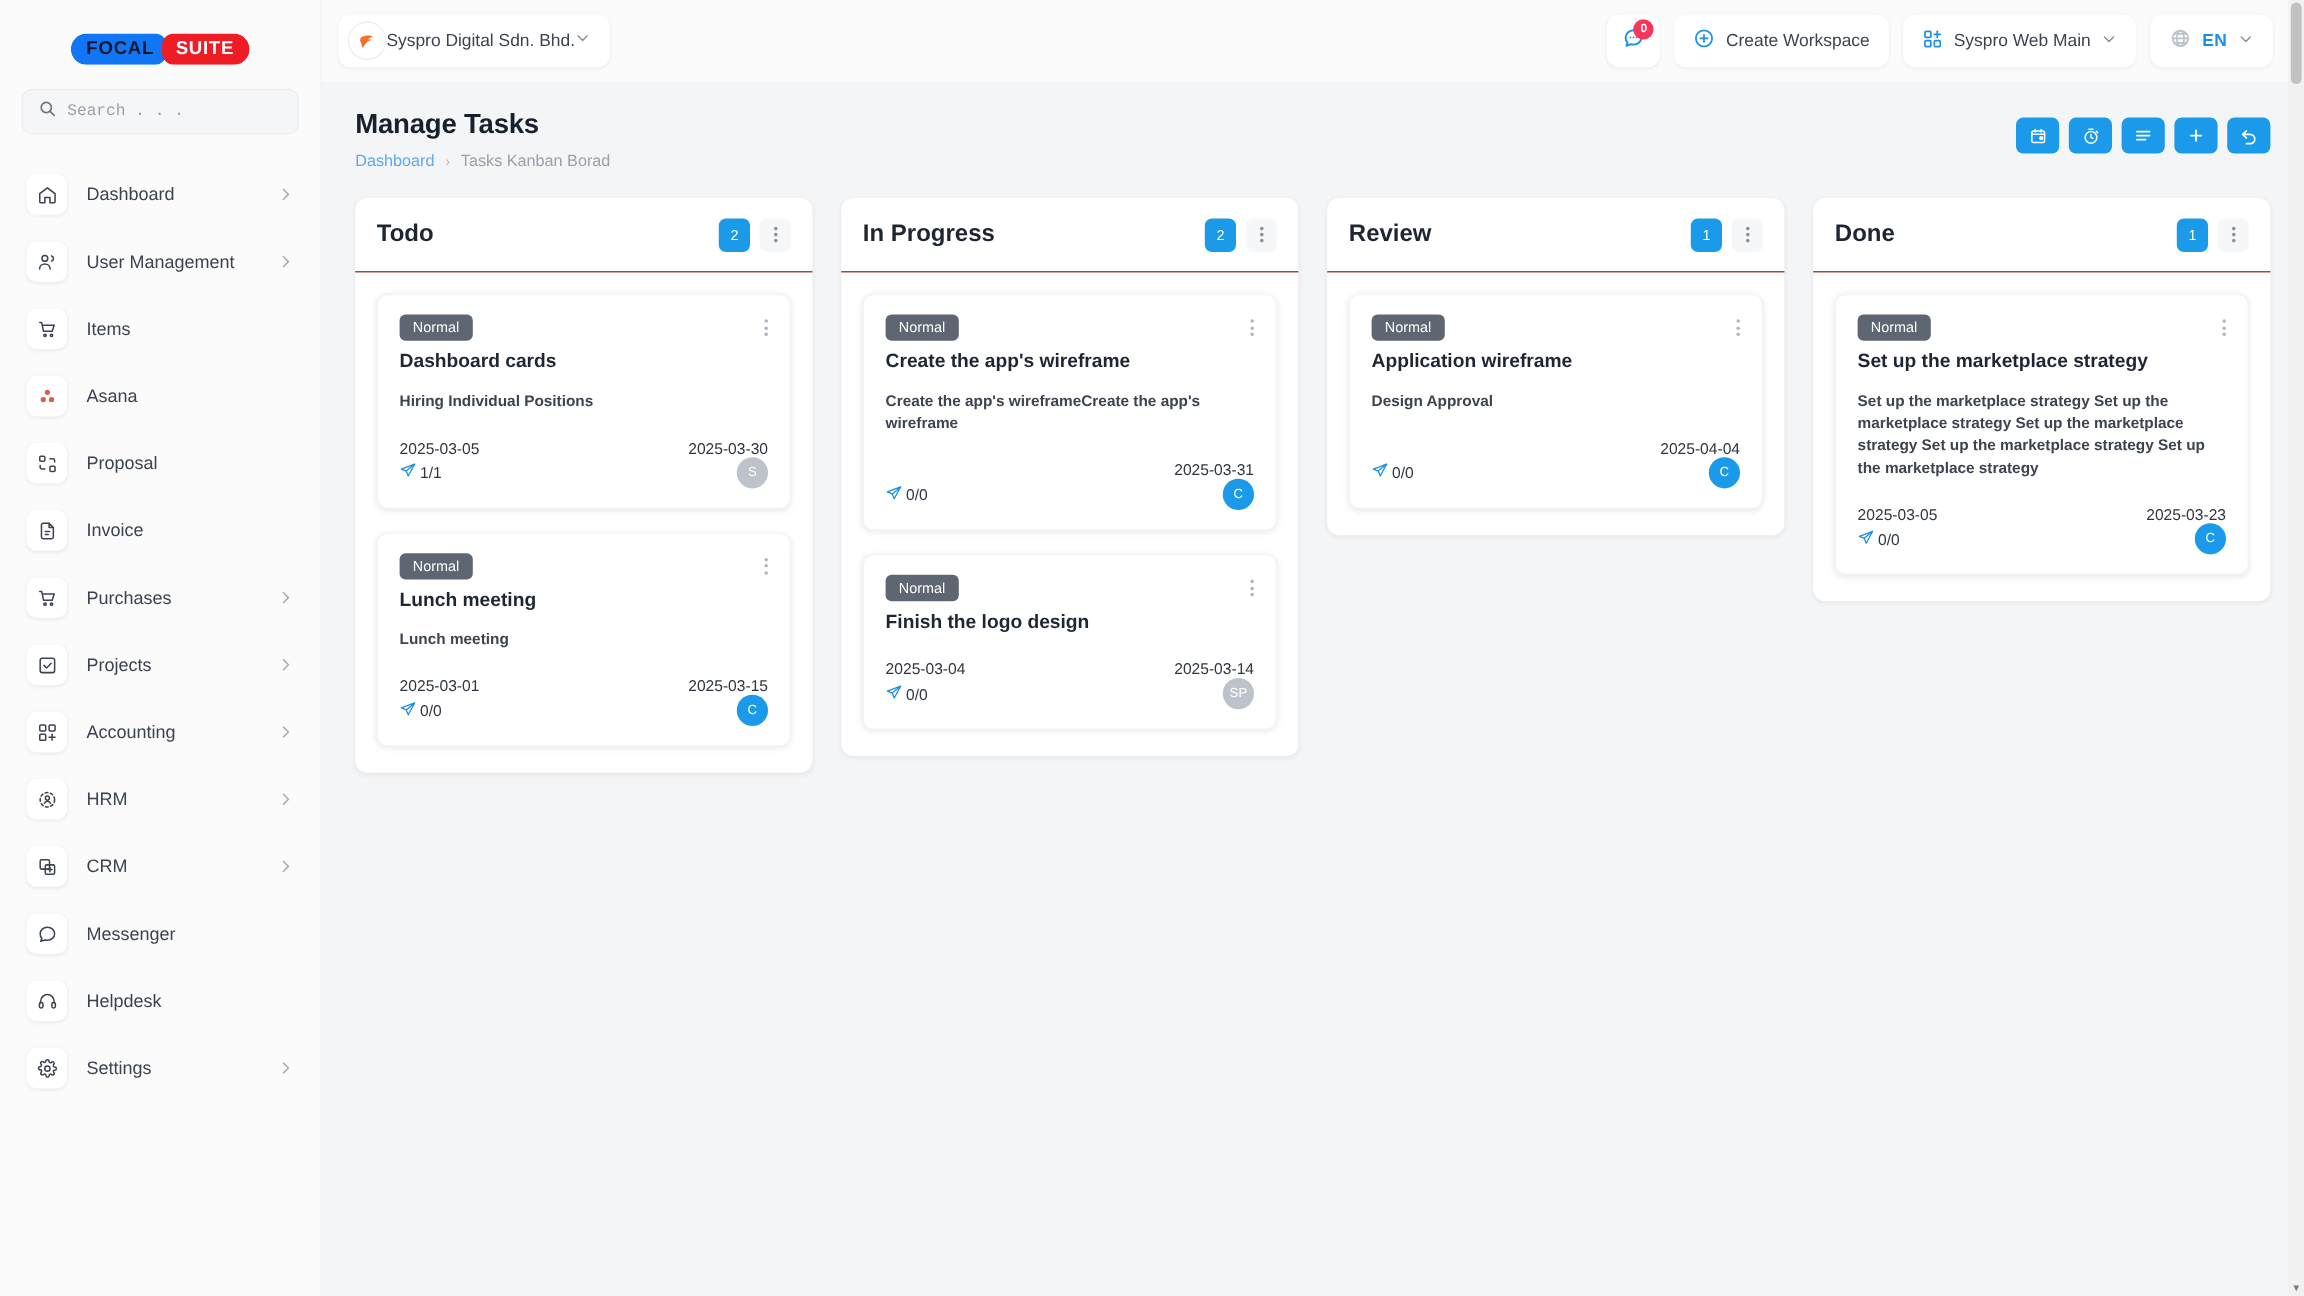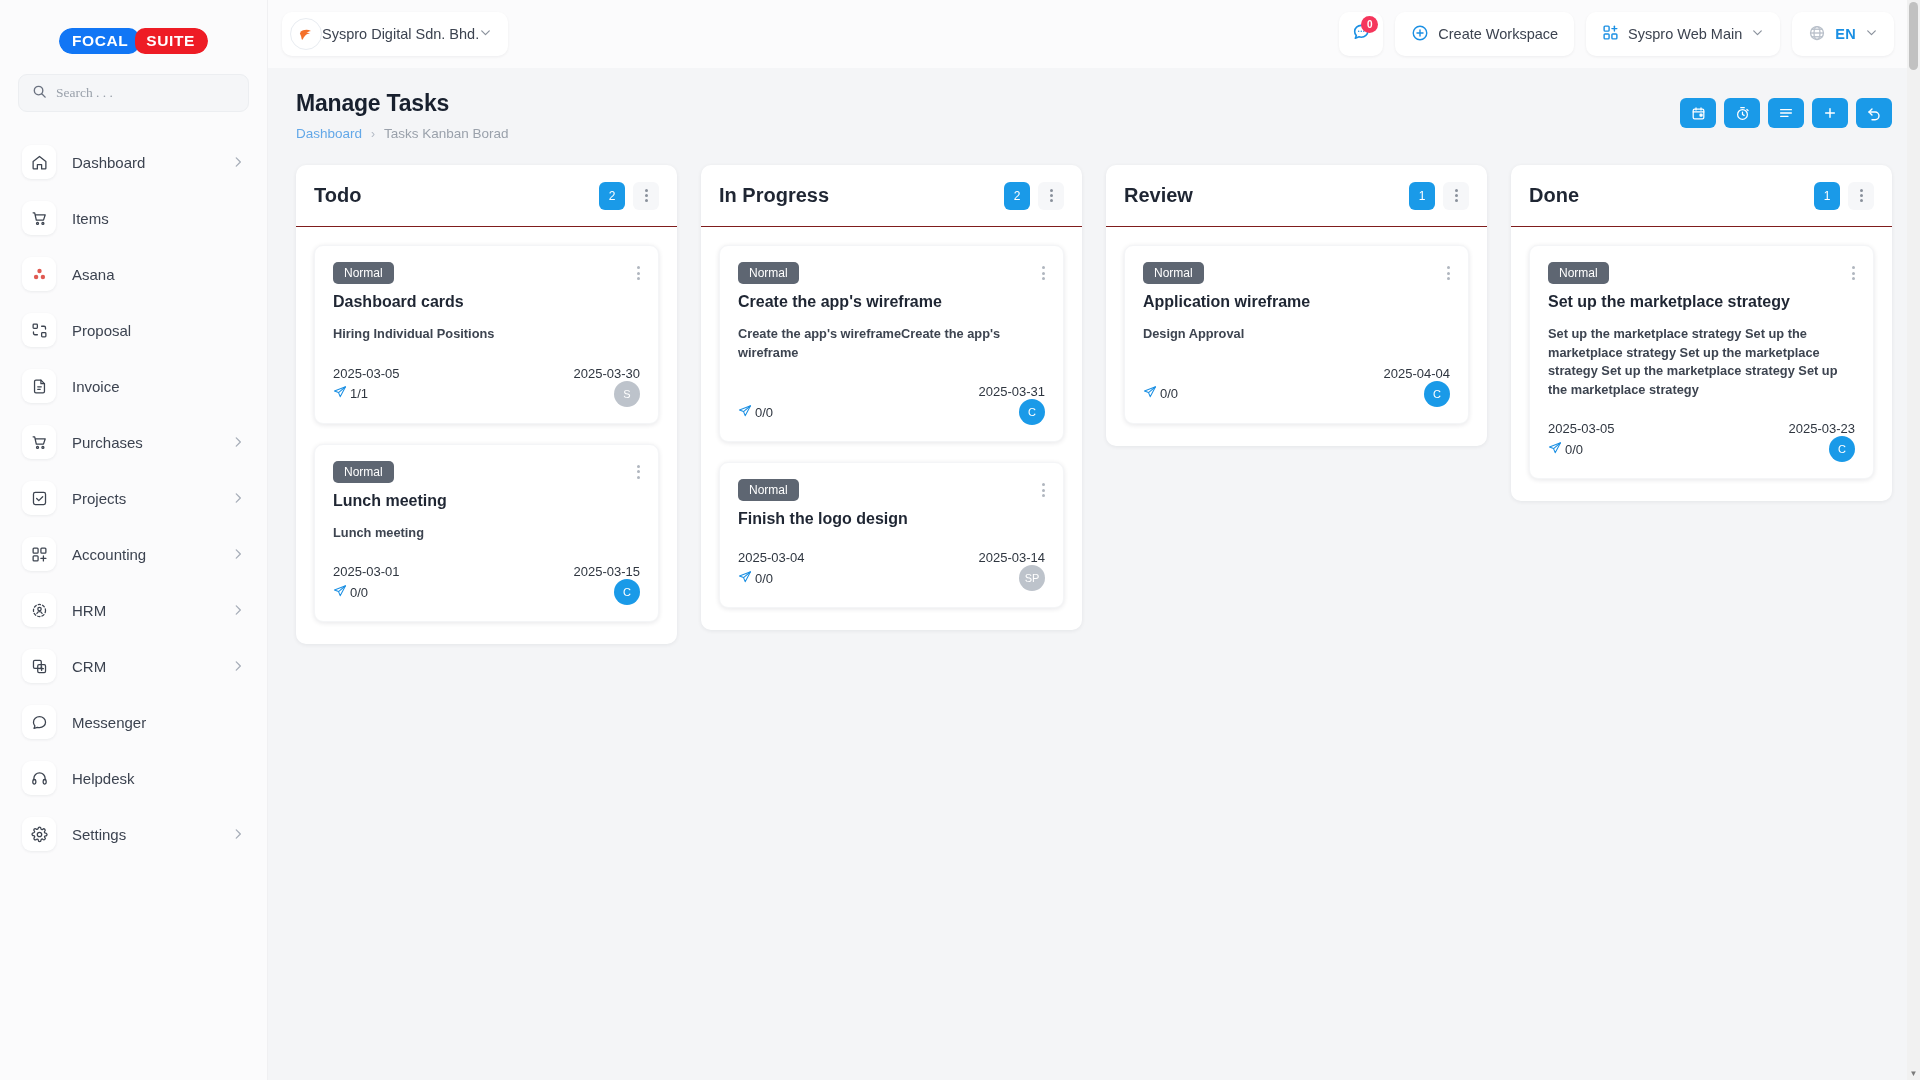--- a/index.html
+++ b/index.html
@@ -17,31 +17,31 @@
     background: #fbfbfc;
     display: flex; flex-direction: column;
     padding-top: 14px;
     border-right: 1px solid #f0f0f2;
   }
   .logo-wrap { display: flex; justify-content: center; padding: 14px 0 20px; }
   .logo {
     display: inline-flex; height: 26px; border-radius: 13px; overflow: hidden;
     font-weight: bold; font-size: 15.5px; letter-spacing: .6px;
   }
-  .logo .l-focal { background: #1176f5; color: #ffffff; padding: 0 11px 0 13px; display: flex; align-items: center; border-radius: 13px 10px 10px 13px; }
+  .logo .l-focal { background: #1176f5; color: #0f172a; padding: 0 11px 0 13px; display: flex; align-items: center; border-radius: 13px 10px 10px 13px; }
   .logo .l-suite { background: #ee1c25; color: #fff; padding: 0 13px 0 11px; display: flex; align-items: center; border-radius: 10px 13px 13px 10px; margin-left: -4px; }
 
   .search-box {
     margin: 0 18px 18px; height: 38px;
     background: #f5f6f8; border: 1px solid #eceef1; border-radius: 9px;
     display: flex; align-items: center; gap: 9px; padding: 0 13px;
   }
   .search-box input {
     border: none; outline: none; background: transparent;
-    font-family: Liberation Serif, serif; font-size: 13.5px; color: #6b7280; width: 100%;
+    font-family: Liberation Mono, monospace; font-size: 13.5px; color: #6b7280; width: 100%;
   }
   .search-box input::placeholder { color: #9aa1ab; }
 
   .nav { flex: 1; overflow: hidden; padding-top: 4px; }
   .nav-item {
     height: 56px; display: flex; align-items: center;
     padding: 0 22px 0 22px; gap: 16px; cursor: pointer; position: relative;
   }
   .nav-ico {
     width: 34px; height: 34px; flex: 0 0 34px; border-radius: 9px;
@@ -204,20 +204,35 @@
             </svg>
         </span>
         <span class="nav-label">Dashboard</span>
         <span class="chev">
             <svg width="14" height="14" viewBox="0 0 24 24" fill="none" stroke="#a6adb8" stroke-width="2.2" stroke-linecap="round" stroke-linejoin="round">
               <polyline points="9 5 16 12 9 19"></polyline>
             </svg>
           </span>
       </div>
 
+      <div class="nav-item">
+        <span class="nav-ico">
+          <svg width="17" height="17" viewBox="0 0 24 24" fill="none" stroke="#3d4450" stroke-width="1.8" stroke-linecap="round" stroke-linejoin="round">
+              <circle cx="9" cy="7.5" r="3.4"></circle>
+              <path d="M2.8 20c0-3.6 2.8-6 6.2-6s6.2 2.4 6.2 6"></path>
+              <path d="M17 4.6a3.2 3.2 0 0 1 0 6"></path>
+            </svg>
+        </span>
+        <span class="nav-label">User Management</span>
+        <span class="chev">
+            <svg width="14" height="14" viewBox="0 0 24 24" fill="none" stroke="#a6adb8" stroke-width="2.2" stroke-linecap="round" stroke-linejoin="round">
+              <polyline points="9 5 16 12 9 19"></polyline>
+            </svg>
+          </span>
+      </div>
 
       <div class="nav-item">
         <span class="nav-ico">
           <svg width="17" height="17" viewBox="0 0 24 24" fill="none" stroke="#3d4450" stroke-width="1.8" stroke-linecap="round" stroke-linejoin="round">
               <path d="M3 4h2.2l2.3 10.3h10.1L20 7H6.2"></path>
               <circle cx="9.2" cy="19" r="1.4"></circle>
               <circle cx="16.8" cy="19" r="1.4"></circle>
             </svg>
         </span>
         <span class="nav-label">Items</span>

